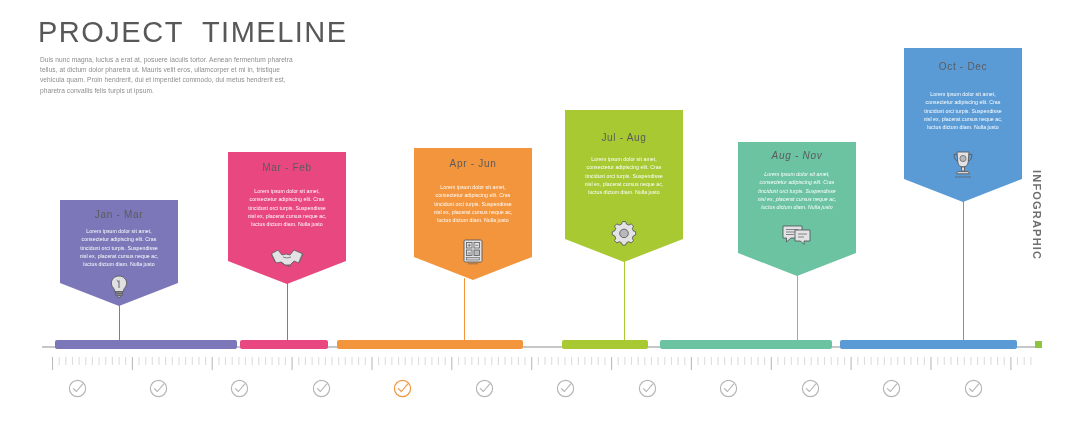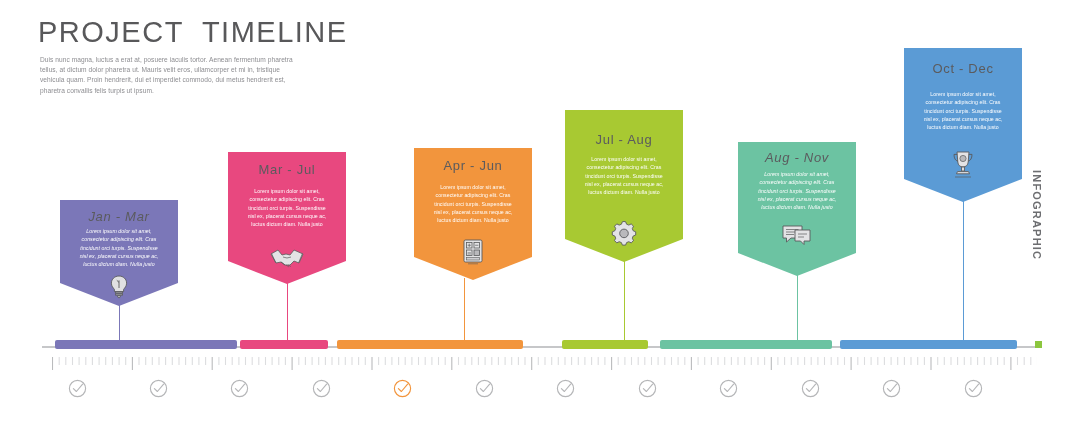--- a/index.html
+++ b/index.html
@@ -79,21 +79,21 @@
     left: 0; top: 0;
     width: 100%;
     height: 100%;
     pointer-events: none;
   }
   .banner-title {
     position: absolute;
     left: 0;
     width: 100%;
     text-align: center;
-    font-size: 13px;
+    font-size: 10px;
     color: #5b5b5e;
     letter-spacing: 0.7px;
     font-weight: 400;
   }
   .banner-text {
     position: absolute;
     left: 50%;
     transform: translateX(-50%);
     width: 82px;
     text-align: center;
@@ -166,21 +166,21 @@
 
   <div id="infographic-label">INFOGRAPHIC</div>
 
   <div class="stem" style="left: 119px; top: 303px; height: 44px; background: rgb(123, 119, 184);"></div>
   <div class="stem" style="left: 287px; top: 283px; height: 64px; background: rgb(232, 72, 127);"></div>
   <div class="stem" style="left: 464px; top: 278px; height: 69px; background: rgb(242, 149, 61);"></div>
   <div class="stem" style="left: 624px; top: 260px; height: 87px; background: rgb(168, 201, 50);"></div>
   <div class="stem" style="left: 797px; top: 275px; height: 72px; background: rgb(108, 195, 162);"></div>
   <div class="stem" style="left: 963px; top: 200px; height: 147px; background: rgb(91, 155, 213);"></div>
 
-  <div class="banner" style="left:60px; top:200px; width:118px; height:106px;font-style:italic;">
+  <div class="banner" style="left:60px; top:200px; width:118px; height:106px;">
     <div class="banner-body">
       <svg class="banner-shape" viewBox="0 0 118 106" width="118" height="106">
         <polygon points="0,0 118,0 118,83 59,106 0,83" fill="#7b77b8"></polygon>
       </svg>
       <div class="banner-content">
         <div class="banner-title" style="top:9px;">Jan - Mar</div>
         <div class="banner-text" style="top:27px;">Lorem ipsum dolor sit amet, consectetur adipiscing elit. Cras tincidunt orci turpis. Suspendisse nisl ex, placerat cursus neque ac, luctus dictum diam. Nulla justo</div>
         <div class="banner-icon" style="top:72px; width:26px; height:28px;">
           <svg viewBox="0 0 26 28" width="26" height="28">
             <g fill="none" stroke="#595a5c" stroke-width="0.9">
@@ -196,21 +196,21 @@
       </div>
     </div>
   </div>
 
   <div class="banner" style="left:228px; top:152px; width:118px; height:132px;">
     <div class="banner-body">
       <svg class="banner-shape" viewBox="0 0 118 132" width="118" height="132">
         <polygon points="0,0 118,0 118,109 59,132 0,109" fill="#e8487f"></polygon>
       </svg>
       <div class="banner-content">
-        <div class="banner-title" style="top:10px;">Mar - Jul</div>
+        <div class="banner-title" style="top:10px;">Mar - Feb</div>
         <div class="banner-text" style="top:35px;">Lorem ipsum dolor sit amet, consectetur adipiscing elit. Cras tincidunt orci turpis. Suspendisse nisl ex, placerat cursus neque ac, luctus dictum diam. Nulla justo</div>
         <div class="banner-icon" style="top:94px; width:36px; height:26px;">
           <svg viewBox="0 0 36 26" width="36" height="26">
             <g stroke="#595a5c" stroke-width="0.8" fill="#e3e3e5">
               <path d="M2 8 L9 4 L13 9 L17 8 L21 9 L25 4 L34 8 L30 17 L25 15 L21 19 L16 19 L12 16 L7 17 Z"></path>
               <path d="M12 16 L16 19" fill="none"></path>
               <path d="M2.6 7.6 L6.8 16.8" fill="none" stroke-width="0.7"></path>
               <path d="M33.4 7.6 L29.6 16.8" fill="none" stroke-width="0.7"></path>
               <path d="M14 11 L18 12 L22 11" fill="none" stroke-width="0.7"></path>
             </g>

